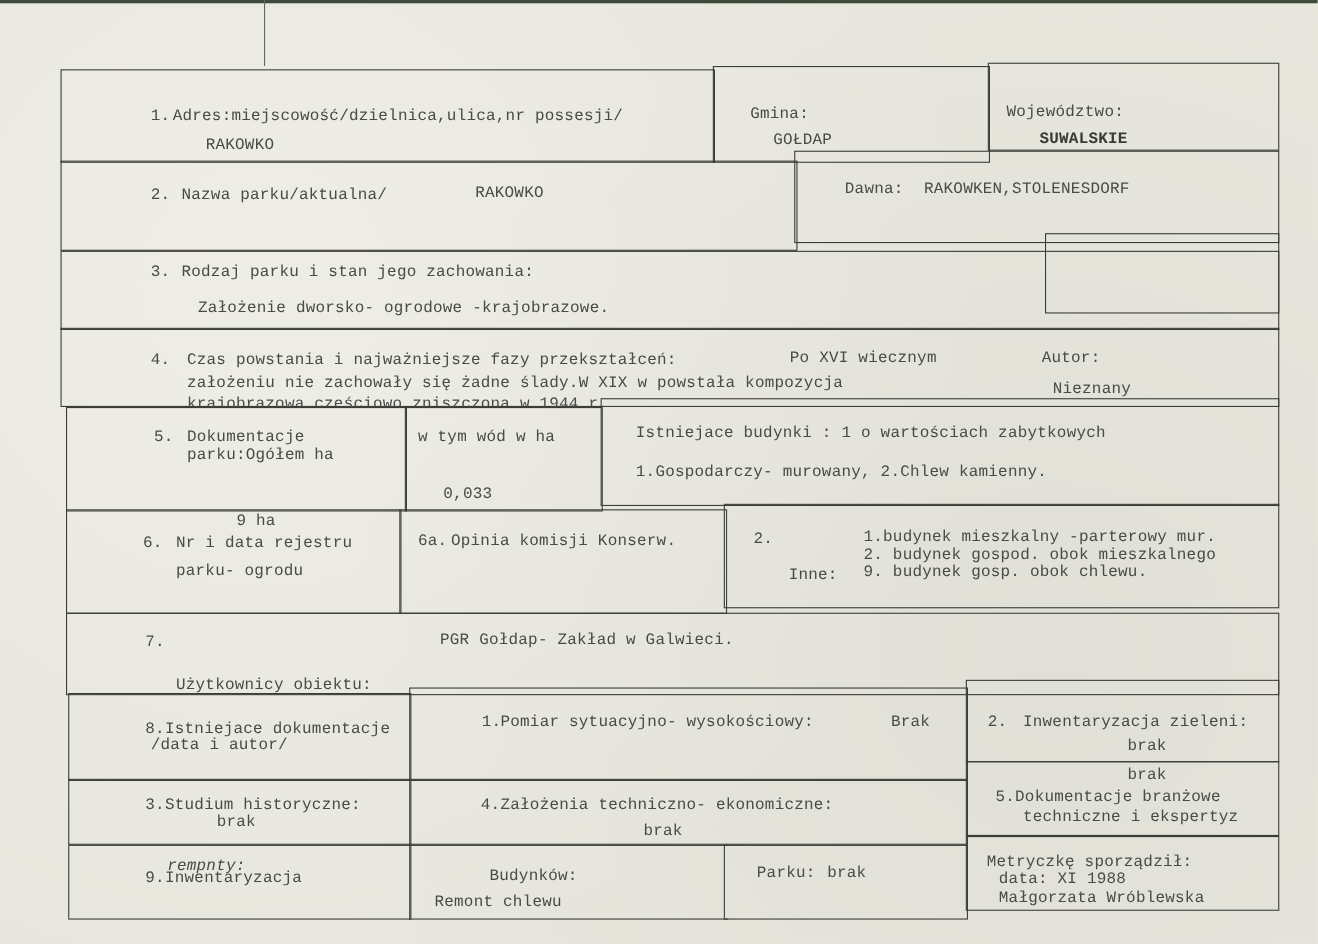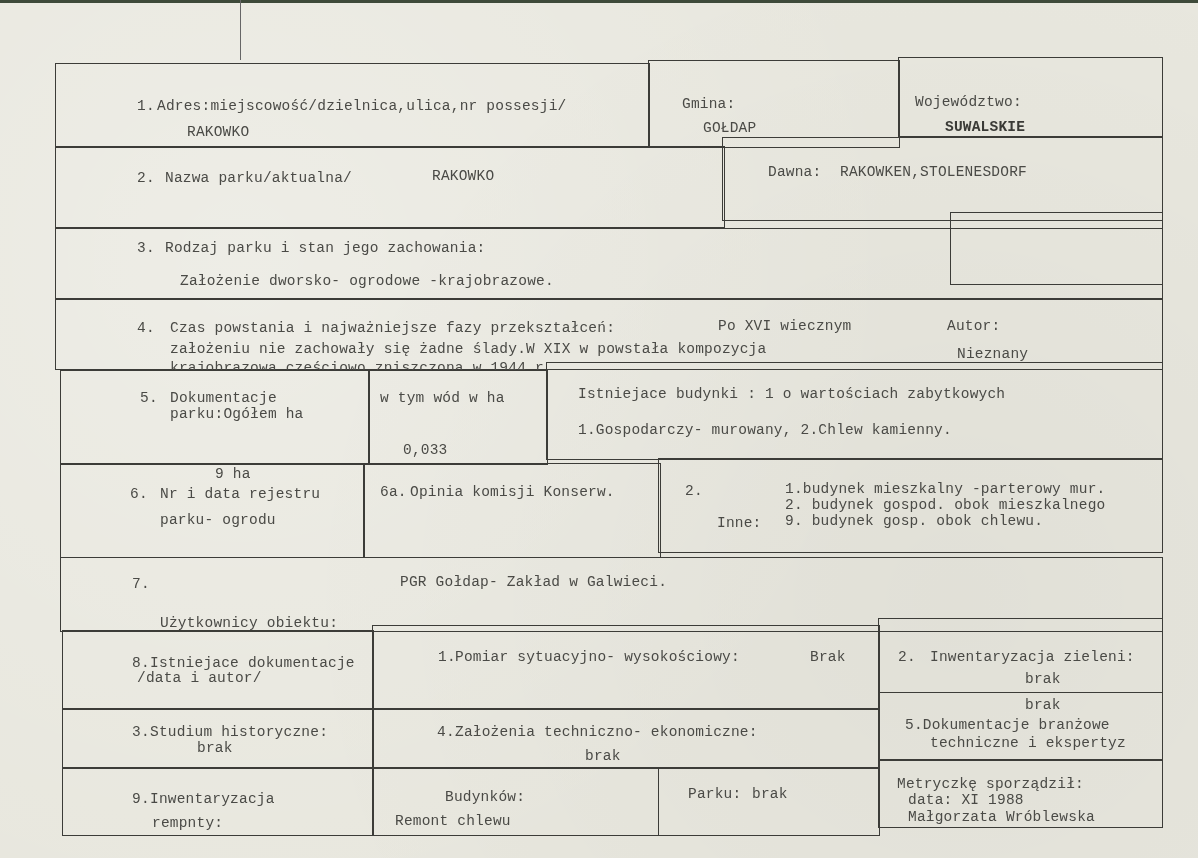--- a/index.html
+++ b/index.html
@@ -133,21 +133,21 @@
 <span class="t" style="left:585px;top:748px;">brak</span>
 
 <div class="cell" style="left:878px;top:692px;width:285px;height:68px;"></div>
 <span class="t" style="left:1025px;top:697px;">brak</span>
 <span class="t" style="left:905px;top:717px;">5.Dokumentacje branżowe</span>
 <span class="t u" style="left:930px;top:735px;">techniczne i ekspertyz</span>
 
 <div class="cell" style="left:62px;top:768px;width:312px;height:68px;"></div>
 <span class="t" style="left:132px;top:791px;">9.</span>
 <span class="t u" style="left:150px;top:791px;">Inwentaryzacja</span>
-<span class="t" style="left:152px;top:815px;">rempnty:</span>
+<span class="t" style="left:152px;top:780px;font-style:italic;">rempnty:</span>
 
 <div class="cell" style="left:372px;top:768px;width:290px;height:68px;border-right:none;"></div>
 <span class="t u" style="left:418px;top:789px;margin-left:27px;">Budynków:</span>
 <span class="t" style="left:395px;top:813px;">Remont chlewu</span>
 
 <div class="cell" style="left:658px;top:768px;width:222px;height:68px;"></div>
 <span class="t u" style="left:688px;top:786px;">Parku:</span>
 <span class="t" style="left:752px;top:786px;">brak</span>
 
 <div class="cell" style="left:878px;top:760px;width:285px;height:68px;"></div>

